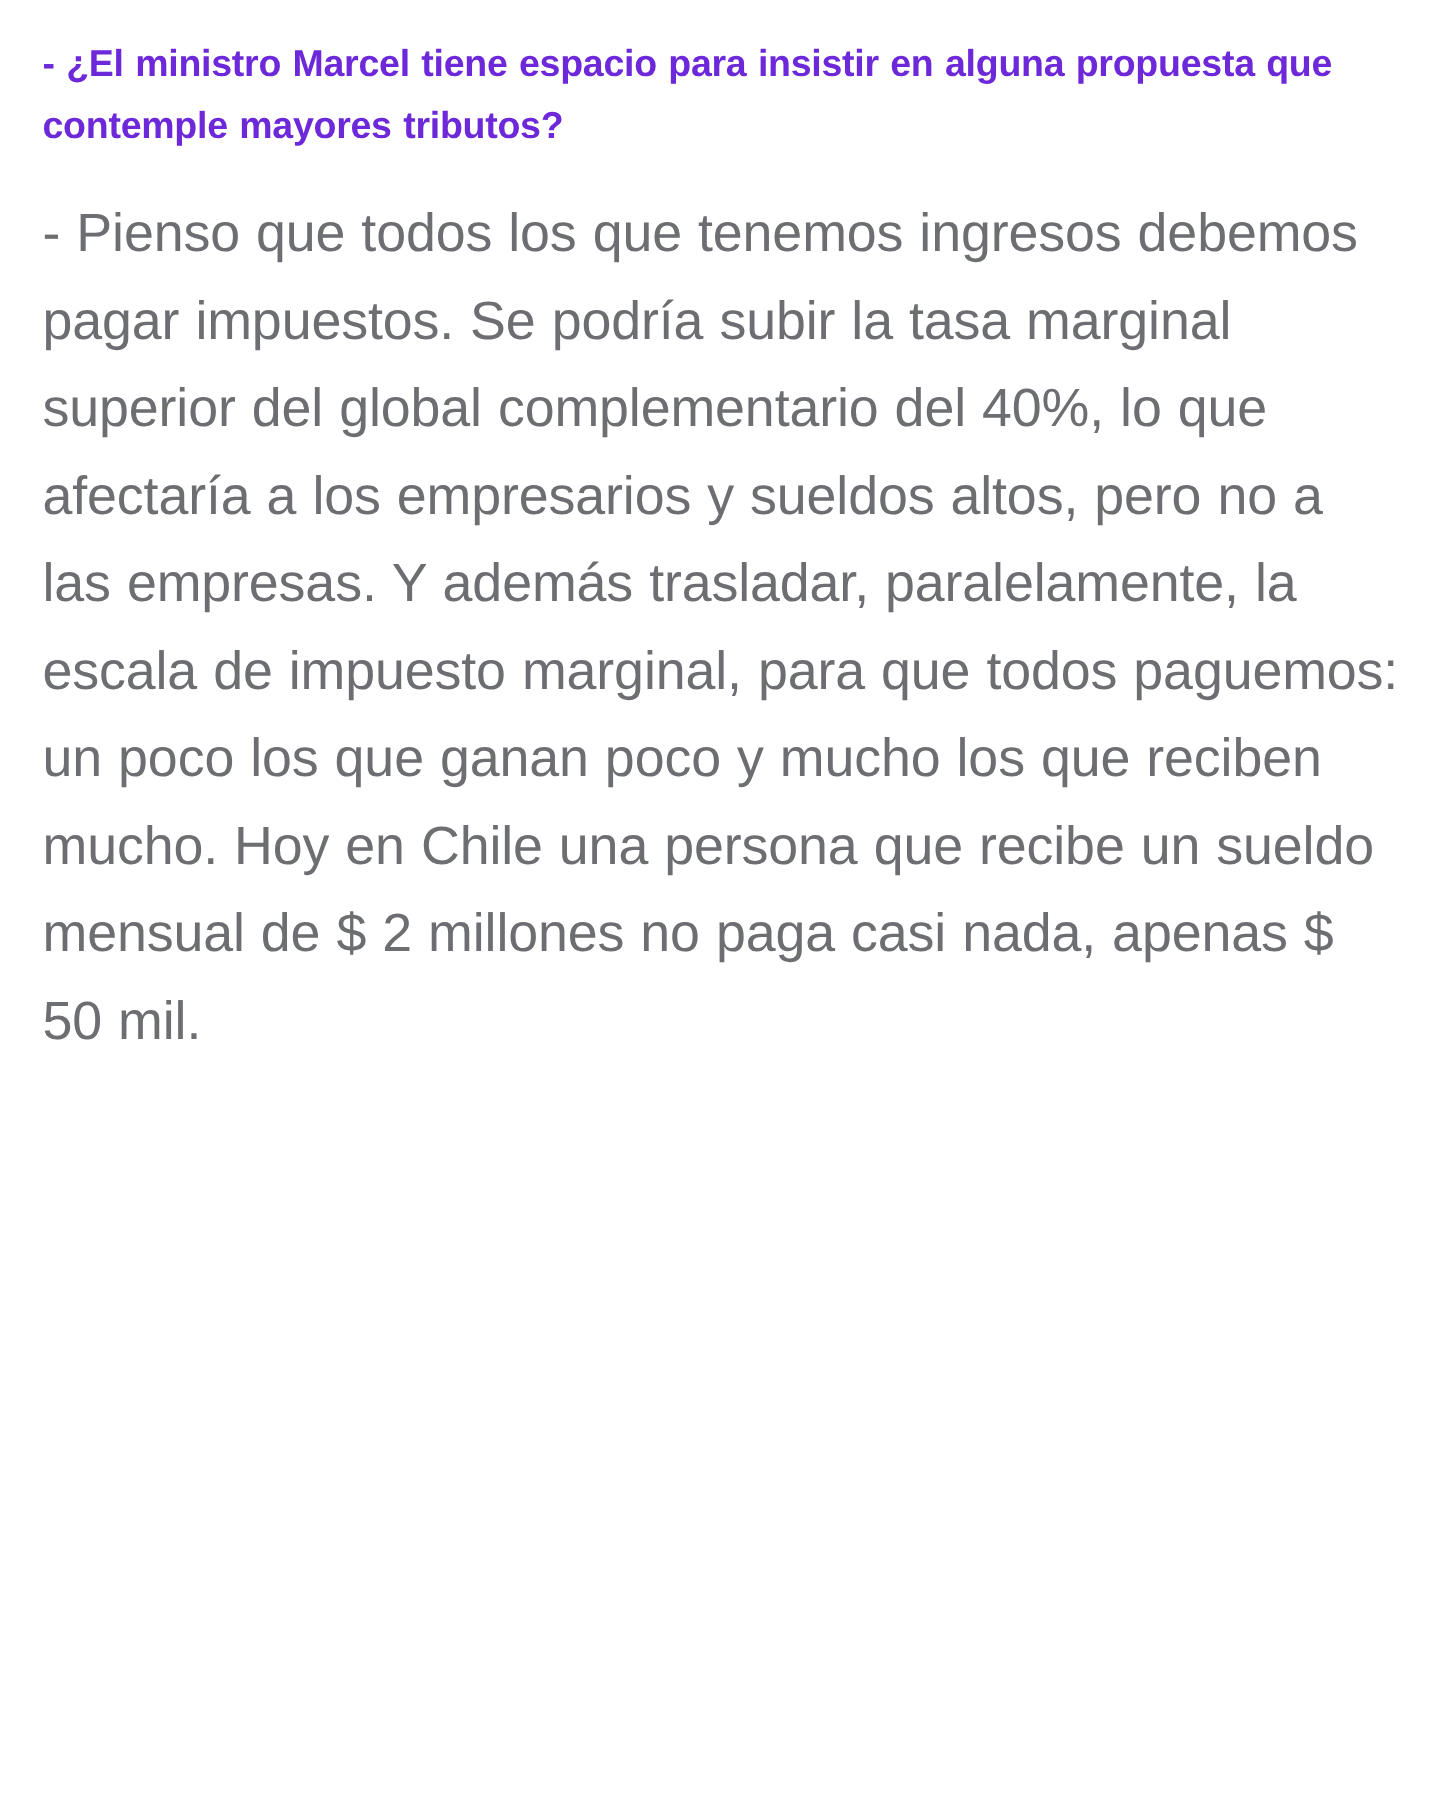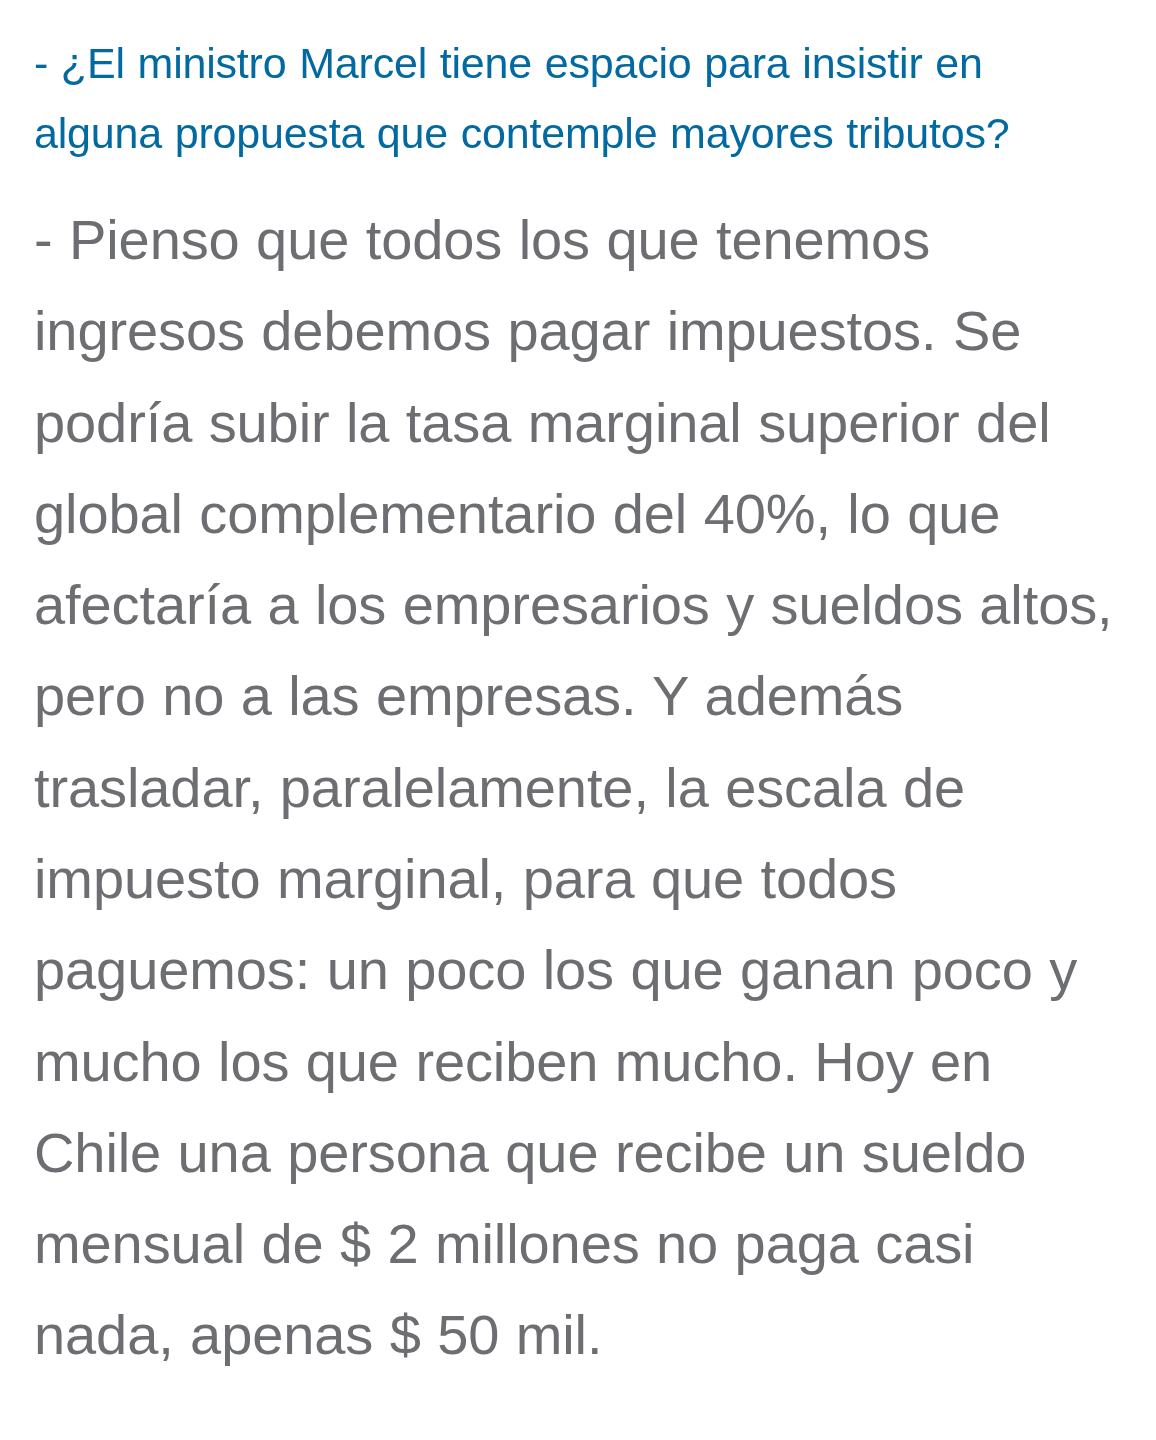--- a/index.html
+++ b/index.html
@@ -12,30 +12,30 @@
     min-height: 1440px;
     font-family: "Liberation Sans", sans-serif;
     -webkit-font-smoothing: antialiased;
   }
   .article {
     box-sizing: border-box;
     width: 1156px;
     padding: 28px 34px 30px 34px;
   }
   .question {
-    font-size: 43px;
-    font-weight: normal;
+    font-size: 30px;
+    font-weight: bold;
     line-height: 1.63;
-    color: #0369a1;
+    color: #6d28d9;
     letter-spacing: -0.2px;
     margin: 0 0 26px 0;
     word-spacing: 1px;
   }
   .answer {
-    font-size: 56px;
+    font-size: 43px;
     font-weight: 400;
     line-height: 1.63;
     color: #6d6e71;
     letter-spacing: -0.1px;
     margin: 0;
     word-spacing: 1px;
   }
 </style>
 </head>
 <body>

